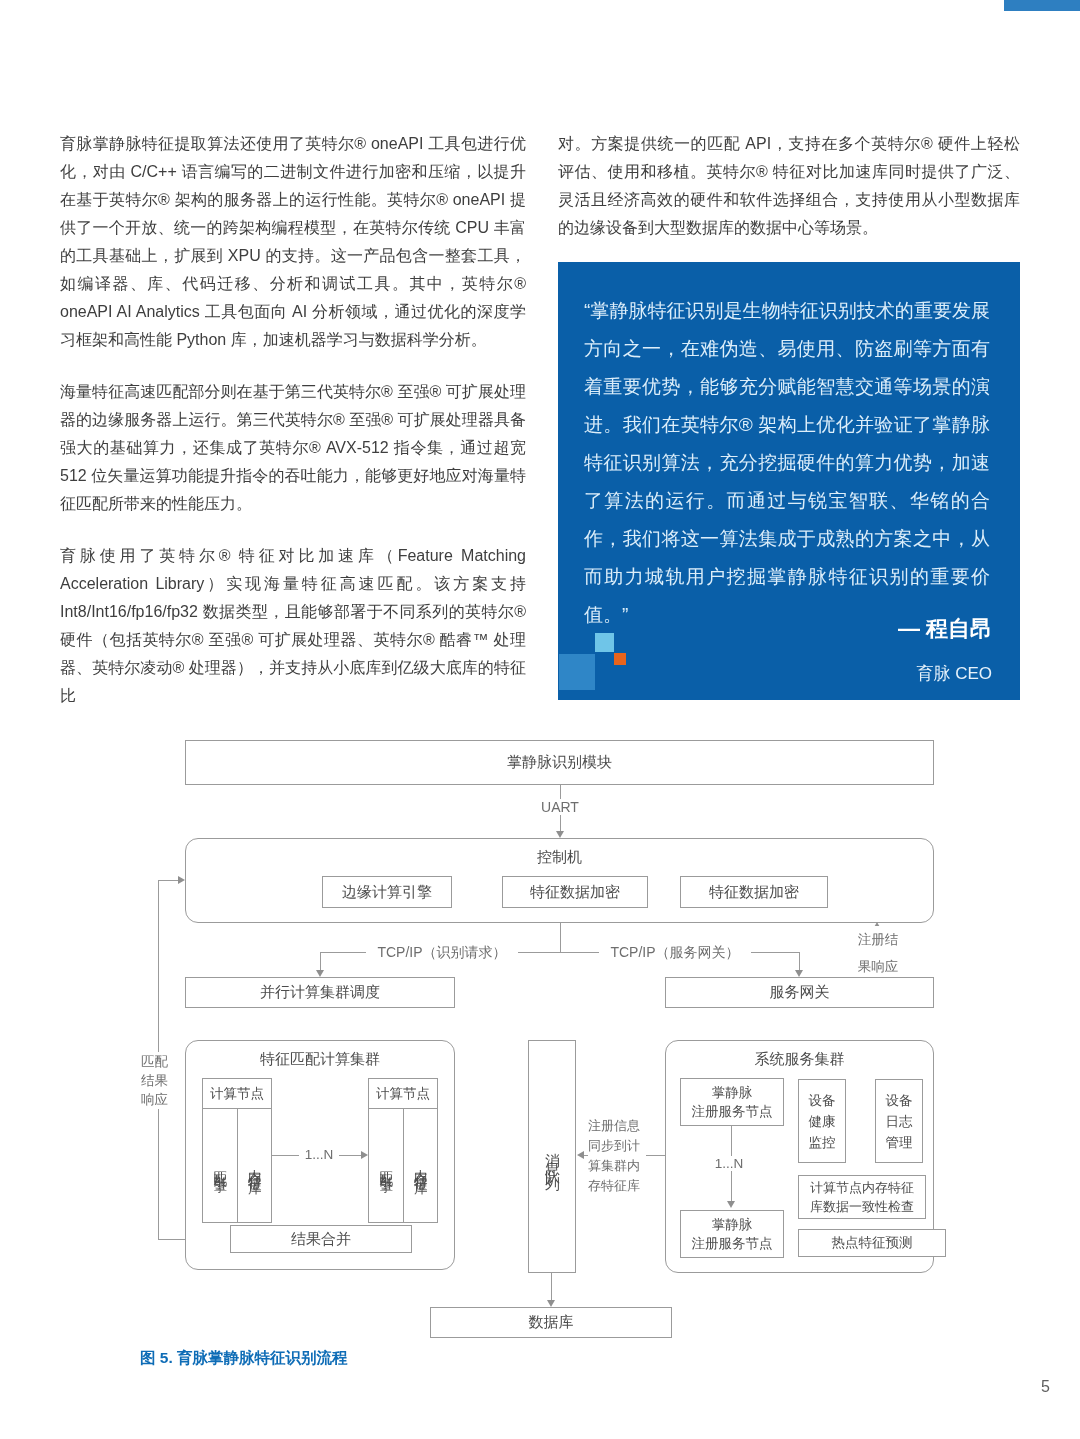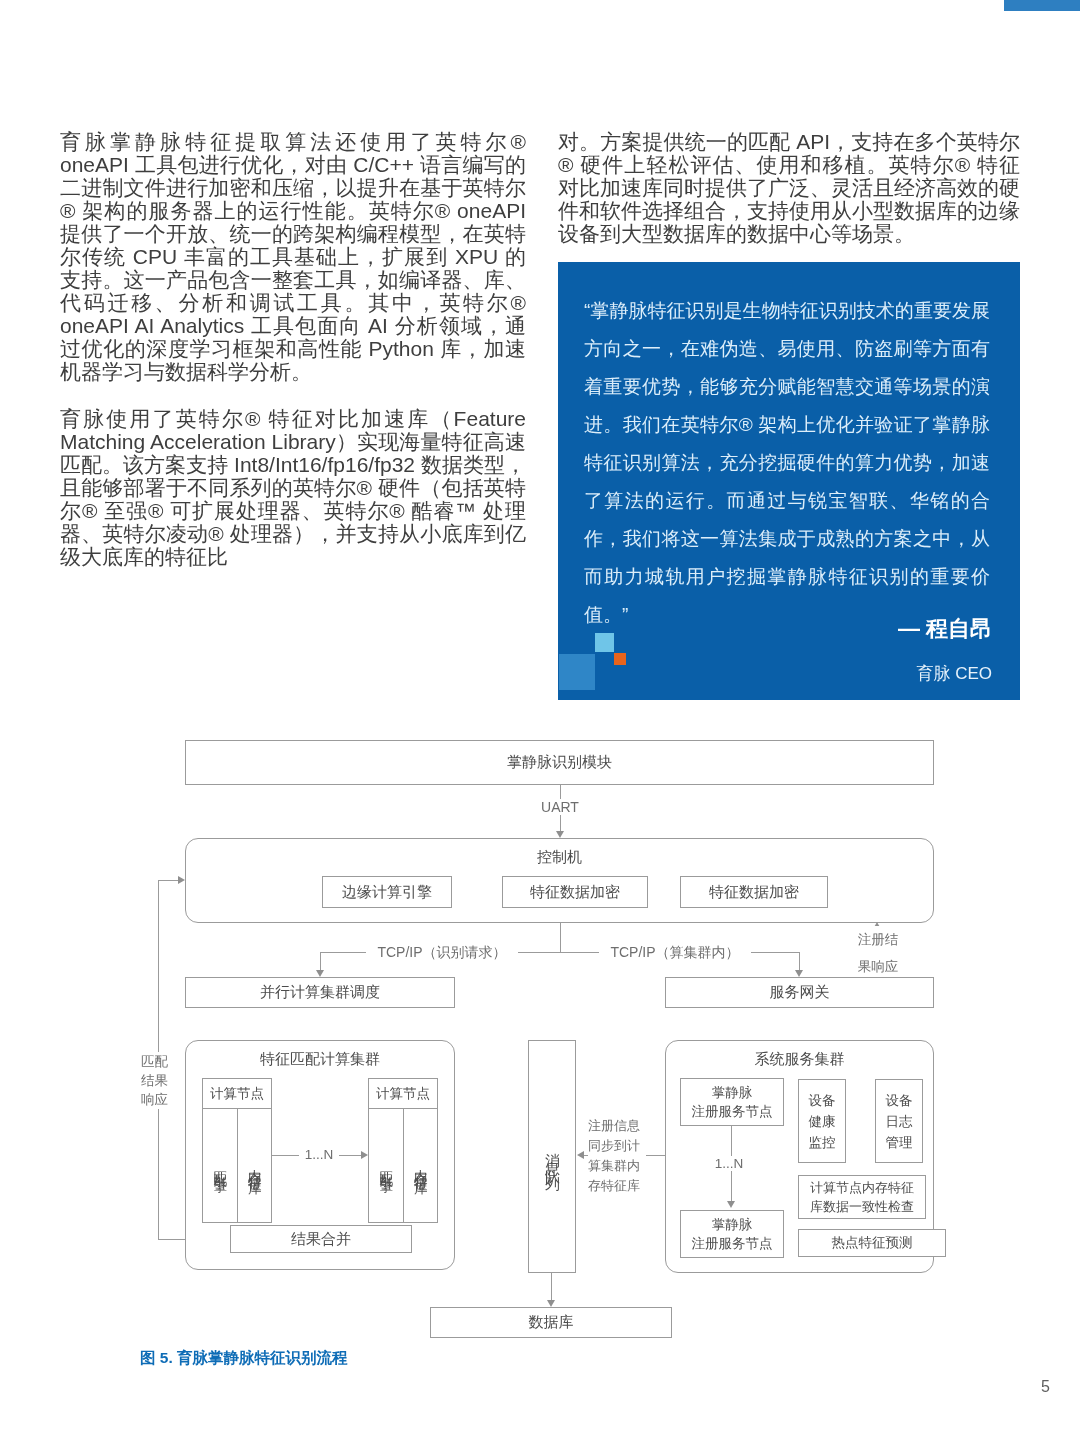--- a/index.html
+++ b/index.html
@@ -6,21 +6,21 @@
   #page{position:relative;width:1080px;height:1439px;background:#ffffff;overflow:hidden;
         font-family:"Liberation Sans",sans-serif;color:#3d3d3d;}
 
   
   .corner-mark{position:absolute;left:1004px;top:0;width:76px;height:11px;background:#2e7fc1;}
 
   
   .doc-header{position:absolute;left:60px;top:62px;font-size:13.5px;font-weight:bold;color:#3a3a3a;letter-spacing:.5px;}
 
   
-  .col{position:absolute;font-size:21px;line-height:23px;text-align:justify;color:#3e3e3e;}
+  .col{position:absolute;font-size:16px;line-height:28px;text-align:justify;color:#3e3e3e;}
   .col p{margin:0 0 24px 0;}
   #left-col{left:60px;top:130px;width:466px;}
   #right-col{left:558px;top:130px;width:462px;}
 
   
   .quote-box{position:absolute;left:558px;top:262px;width:462px;height:438px;background:#0a5fa8;}
   .quote-text{position:absolute;left:26px;top:30px;width:406px;color:#dceefa;font-size:19px;line-height:38px;text-align:justify;}
   .quote-attrib{position:absolute;right:28px;top:352px;text-align:right;}
   .quote-author{font-size:22px;font-weight:bold;color:#ffffff;}
   .quote-role{margin-top:18px;font-size:17px;color:#e6f2fb;}
@@ -61,20 +61,21 @@
 </head>
 <body>
 
 <div id="page">
 
   <div class="corner-mark"></div>
 
 
   <div id="left-col" class="col">
     <p>育脉掌静脉特征提取算法还使用了英特尔® oneAPI 工具包进行优化，对由 C/C++ 语言编写的二进制文件进行加密和压缩，以提升在基于英特尔® 架构的服务器上的运行性能。英特尔® oneAPI 提供了一个开放、统一的跨架构编程模型，在英特尔传统 CPU 丰富的工具基础上，扩展到 XPU 的支持。这一产品包含一整套工具，如编译器、库、代码迁移、分析和调试工具。其中，英特尔® oneAPI AI Analytics 工具包面向 AI 分析领域，通过优化的深度学习框架和高性能 Python 库，加速机器学习与数据科学分析。</p>
+    <p>海量特征高速匹配部分则在基于第三代英特尔® 至强® 可扩展处理器的边缘服务器上运行。第三代英特尔® 至强® 可扩展处理器具备强大的基础算力，还集成了英特尔® AVX-512 指令集，通过超宽 512 位矢量运算功能提升指令的吞吐能力，能够更好地应对海量特征匹配所带来的性能压力。</p>
     <p>育脉使用了英特尔® 特征对比加速库（Feature Matching Acceleration Library）实现海量特征高速匹配。该方案支持 Int8/Int16/fp16/fp32 数据类型，且能够部署于不同系列的英特尔® 硬件（包括英特尔® 至强® 可扩展处理器、英特尔® 酷睿™ 处理器、英特尔凌动® 处理器），并支持从小底库到亿级大底库的特征比</p>
   </div>
 
   <div id="right-col" class="col">
     <p>对。方案提供统一的匹配 API，支持在多个英特尔® 硬件上轻松评估、使用和移植。英特尔® 特征对比加速库同时提供了广泛、灵活且经济高效的硬件和软件选择组合，支持使用从小型数据库的边缘设备到大型数据库的数据中心等场景。</p>
   </div>
 
   <div class="quote-box">
     <div class="quote-text">“掌静脉特征识别是生物特征识别技术的重要发展方向之一，在难伪造、易使用、防盗刷等方面有着重要优势，能够充分赋能智慧交通等场景的演进。我们在英特尔® 架构上优化并验证了掌静脉特征识别算法，充分挖掘硬件的算力优势，加速了算法的运行。而通过与锐宝智联、华铭的合作，我们将这一算法集成于成熟的方案之中，从而助力城轨用户挖掘掌静脉特征识别的重要价值。”</div>
     <div class="quote-attrib">
@@ -99,21 +100,21 @@
   <div class="dbox" style="left:502px;top:876px;width:146px;height:32px;">特征数据加密</div>
   <div class="dbox" style="left:680px;top:876px;width:148px;height:32px;">特征数据加密</div>
 
   <div class="vline" style="left:560px;top:923px;height:29px;"></div>
   <div class="hline" style="left:320px;top:952px;width:480px;"></div>
   <div class="vline" style="left:320px;top:952px;height:19px;"></div>
   <div class="arr arr-down" style="left:316px;top:970px;"></div>
   <div class="vline" style="left:799px;top:952px;height:19px;"></div>
   <div class="arr arr-down" style="left:795px;top:970px;"></div>
   <div class="lab" style="left:366px;top:944px;width:152px;">TCP/IP（识别请求）</div>
-  <div class="lab" style="left:599px;top:944px;width:152px;">TCP/IP（算集群内）</div>
+  <div class="lab" style="left:599px;top:944px;width:152px;">TCP/IP（服务网关）</div>
 
   <div class="vline" style="left:877px;top:929px;height:48px;"></div>
   <div class="arr arr-up" style="left:873px;top:922px;"></div>
   <div class="lab pre" style="left:854px;top:926px;width:48px;font-size:13.5px;line-height:27px;">注册结
 果响应</div>
 
   <div class="dbox" style="left:185px;top:977px;width:270px;height:31px;">并行计算集群调度</div>
   <div class="dbox" style="left:665px;top:977px;width:269px;height:31px;">服务网关</div>
 
   <div class="vline" style="left:158px;top:880px;height:360px;"></div>

